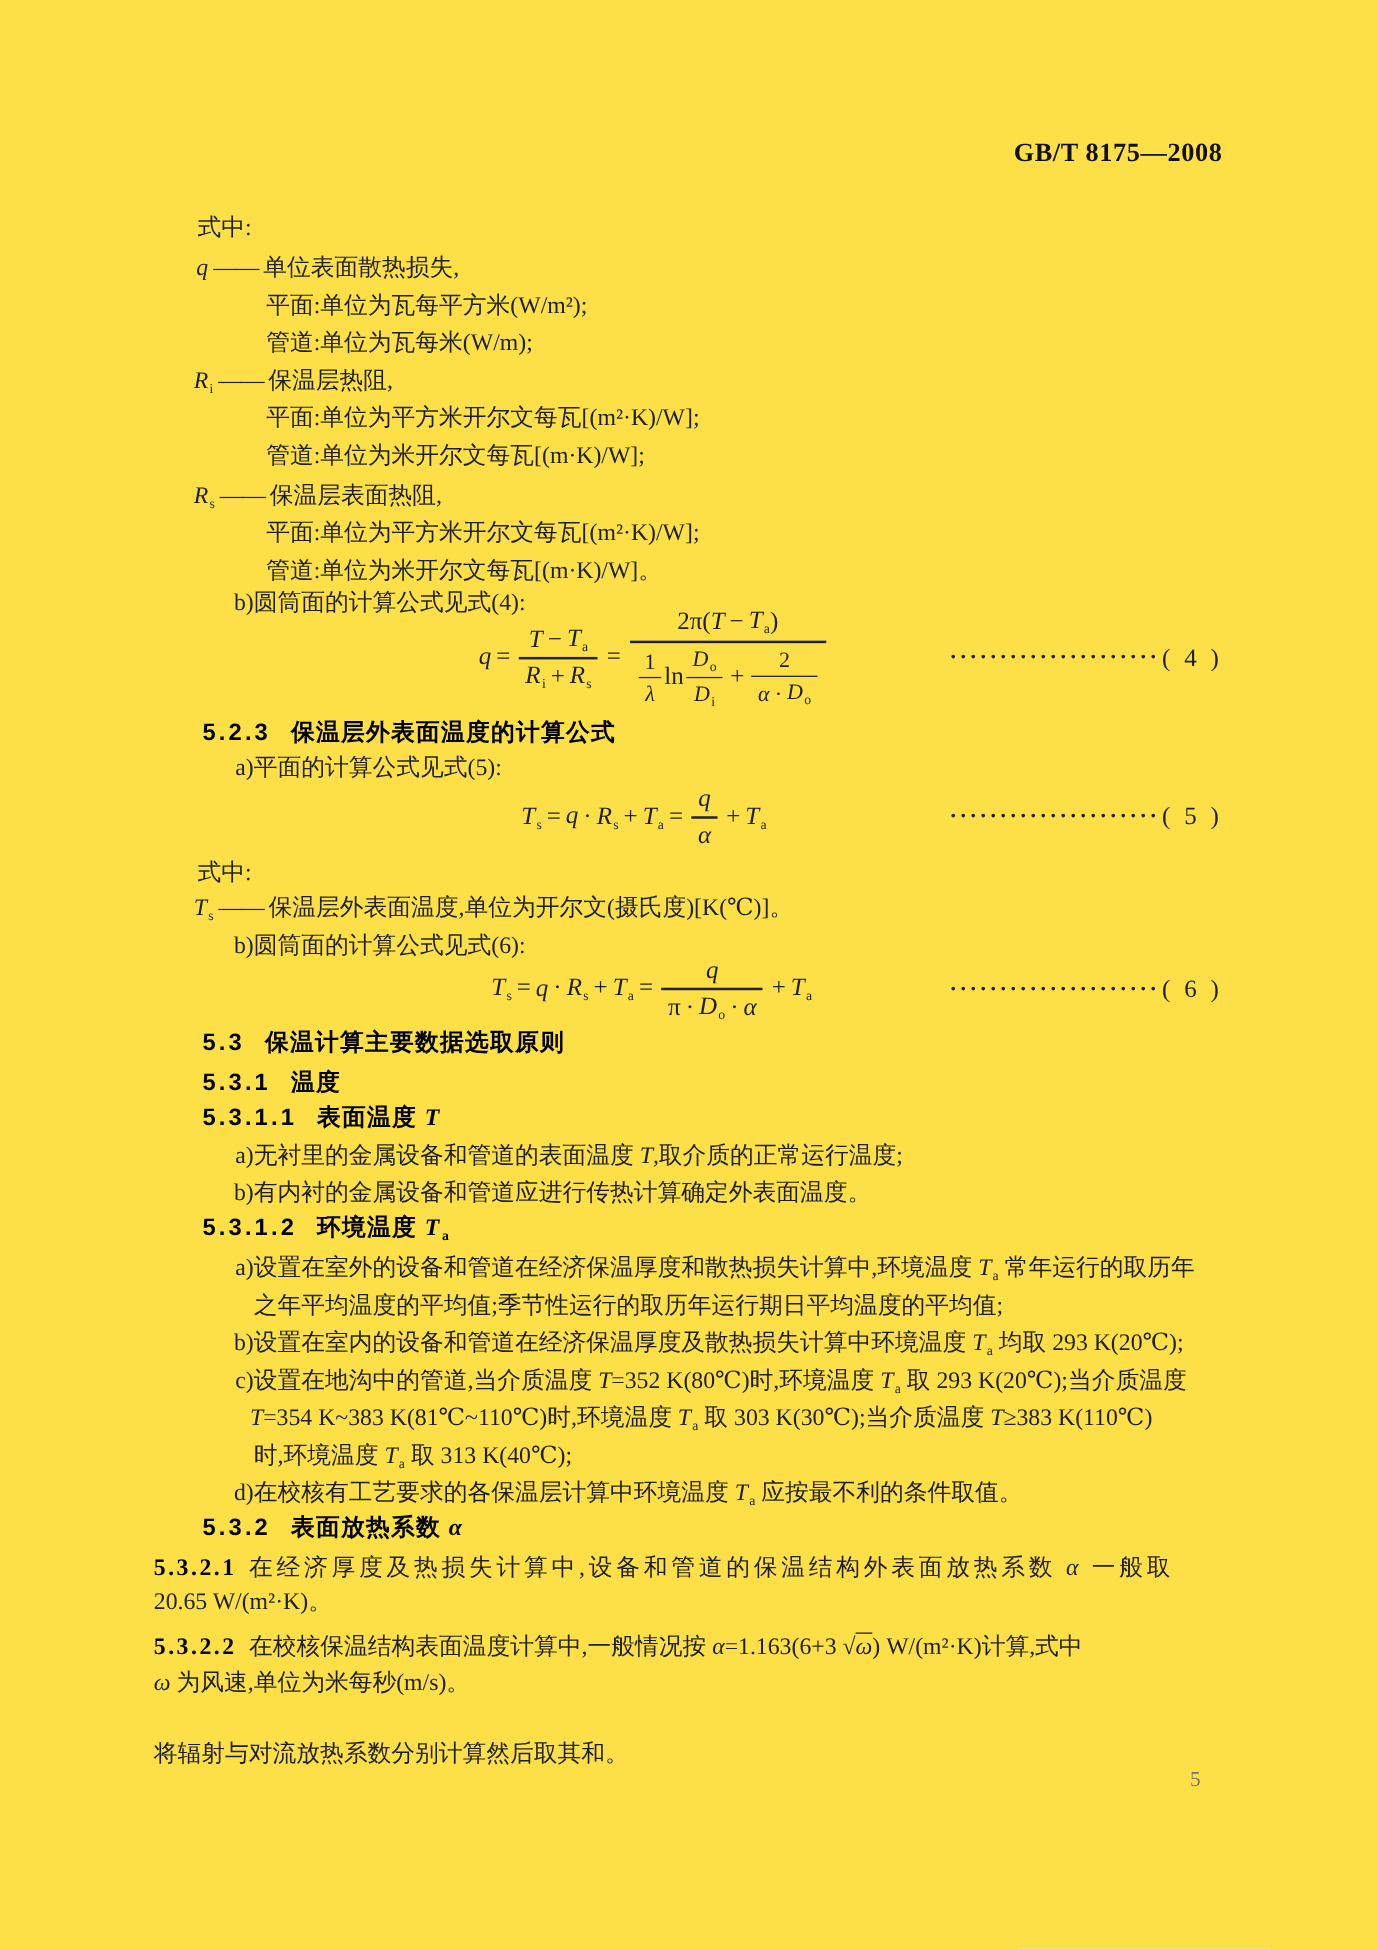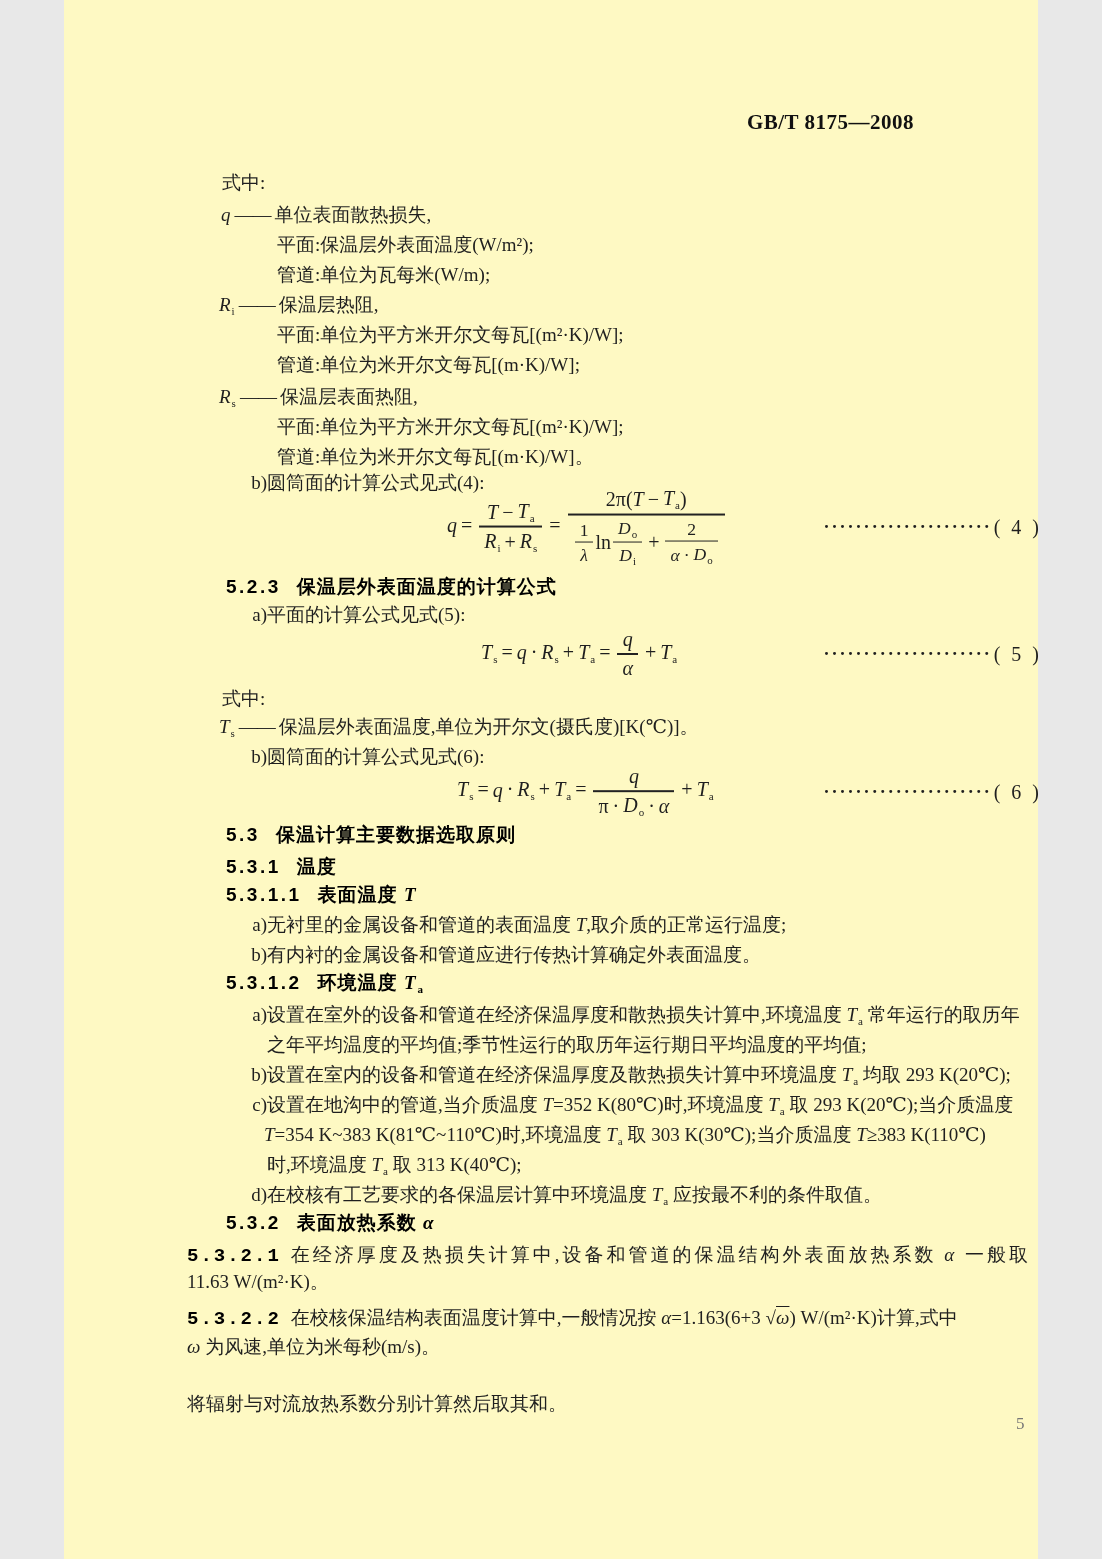--- a/index.html
+++ b/index.html
@@ -1,23 +1,23 @@
 <!DOCTYPE html>
 <html><head>
 <meta charset="utf-8">
 <style>
   html,body{margin:0;padding:0;background:#e8e8e8;}
-  .page{position:relative;width:974px;height:1559px;background:#fef9c3;margin:0 auto;
+  .page{position:relative;width:1102px;height:1559px;background:#fde047;margin:0 auto;
         font-family:"Liberation Serif","DejaVu Serif",serif;color:#1f1f1f;font-size:19px;overflow:hidden;}
   .ln{position:absolute;white-space:nowrap;line-height:30px;height:30px;text-align:right;}
   .hdr{position:absolute;top:110px;right:124px;font-weight:700;font-size:21px;letter-spacing:.5px;color:#111;}
   .head{font-family:"Liberation Sans","DejaVu Sans",sans-serif;font-weight:700;color:#000;}
   .hnum{letter-spacing:2.5px;margin-right:16px;margin-left:39px;}
   .htitle{letter-spacing:1px;}
-  .pnum{font-family:Liberation Mono, monospace;font-weight:700;letter-spacing:2px;margin-right:10px;color:#000;}
+  .pnum{font-family:Liberation Serif, serif;font-weight:700;letter-spacing:2px;margin-right:10px;color:#000;}
   .marker{display:inline-block;width:40px;}
   .var{font-family:"Liberation Serif",serif;font-style:italic;}
   .bvar{font-family:"Liberation Serif",serif;font-style:italic;font-weight:700;}
   sub{font-size:11px;font-style:normal;vertical-align:-4px;margin-left:1px;}
   .dash{letter-spacing:-1px;margin:0 4px;}
   .op{margin:0 4px;}
   .sqrtbar{text-decoration:overline;}
   .frac{display:inline-flex;flex-direction:column;align-items:center;vertical-align:middle;margin:0 3px;}
   .fnum,.fden{display:flex;align-items:center;justify-content:center;padding:0 5px;line-height:1.15;}
   .fbar{align-self:stretch;border-top:2px solid #222;margin:2px 0;height:0;}
@@ -34,21 +34,21 @@
 </head>
 <body>
 
 <div class="page">
 
   <div class="hdr">GB/T 8175—2008</div>
 
   <div class="ln" style="top:168px;left:158px">式中:</div>
 
   <div class="ln" style="top:200px;left:157px"><span class="var">q</span><span class="dash">——</span>单位表面散热损失,</div>
-  <div class="ln" style="top:230px;left:213px">平面:保温层外表面温度(W/m²);</div>
+  <div class="ln" style="top:230px;left:213px">平面:单位为瓦每平方米(W/m²);</div>
   <div class="ln" style="top:260px;left:213px">管道:单位为瓦每米(W/m);</div>
 
   <div class="ln" style="top:290px;left:155px"><span class="var">R<sub>i</sub></span><span class="dash">——</span>保温层热阻,</div>
   <div class="ln" style="top:320px;left:213px">平面:单位为平方米开尔文每瓦[(m²·K)/W];</div>
   <div class="ln" style="top:350px;left:213px">管道:单位为米开尔文每瓦[(m·K)/W];</div>
 
   <div class="ln" style="top:382px;left:155px"><span class="var">R<sub>s</sub></span><span class="dash">——</span>保温层表面热阻,</div>
   <div class="ln" style="top:412px;left:213px">平面:单位为平方米开尔文每瓦[(m²·K)/W];</div>
   <div class="ln" style="top:442px;left:213px">管道:单位为米开尔文每瓦[(m·K)/W]。</div>
 
@@ -181,21 +181,21 @@
     <span class="marker">d)</span><span>在校核有工艺要求的各保温层计算中环境温度 <span class="var">T<sub>a</sub></span> 应按最不利的条件取值。</span>
   </div>
 
   <div class="ln head" style="top:1208px;left:123px">
     <span class="hnum">5.3.2</span><span class="htitle">表面放热系数 <span class="bvar">α</span></span>
   </div>
 
   <div class="ln" style="top:1240px;left:123px">
     <span class="pnum">5.3.2.1</span><span class="sp3">在经济厚度及热损失计算中,设备和管道的保温结构外表面放热系数 <span class="var">α</span> 一般取</span>
   </div>
-  <div class="ln" style="top:1267px;left:123px">11.63 W/(m²·K)。</div>
+  <div class="ln" style="top:1267px;left:123px">20.65 W/(m²·K)。</div>
 
   <div class="ln" style="top:1303px;left:123px">
     <span class="pnum">5.3.2.2</span><span>在校核保温结构表面温度计算中,一般情况按 <span class="var">α</span>=1.163(6+3 <span class="sqrt">√<span class="var sqrtbar">ω</span></span>) W/(m²·K)计算,式中</span>
   </div>
   <div class="ln" style="top:1332px;left:123px"><span class="var">ω</span> 为风速,单位为米每秒(m/s)。</div>
 
   <div class="ln" style="top:1389px;left:123px">将辐射与对流放热系数分别计算然后取其和。</div>
 
   <div class="pagenum">5</div>
 

